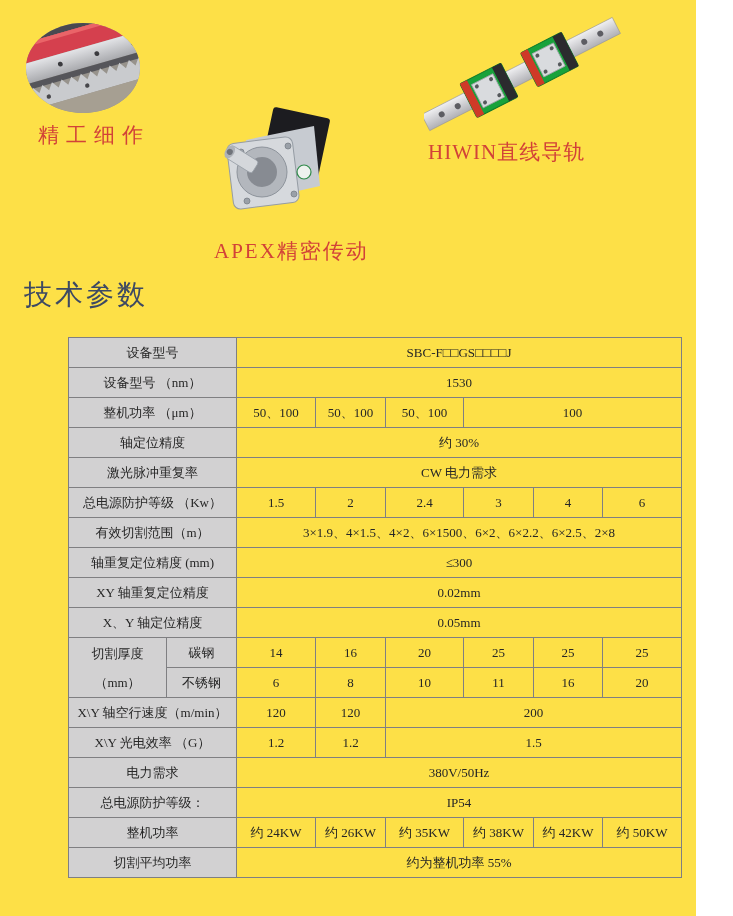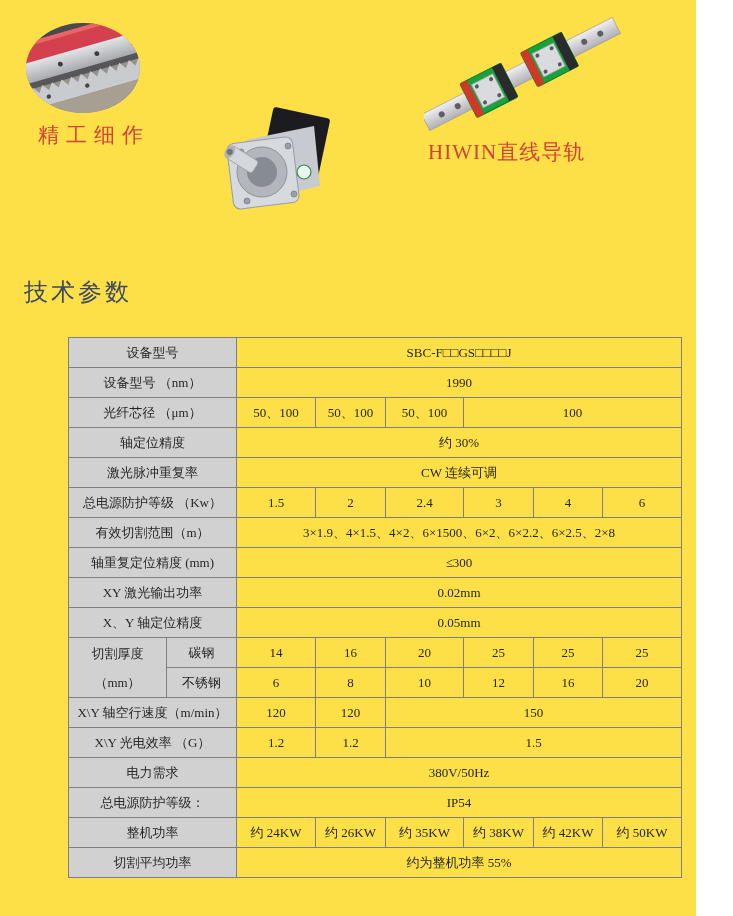--- a/index.html
+++ b/index.html
@@ -22,21 +22,21 @@
     line-height:1.1;
     white-space:nowrap;
   }
   .cap-1{left:38px;top:124px;letter-spacing:7px;}
   .cap-2{left:214px;top:240px;letter-spacing:2px;}
   .cap-3{left:428px;top:141px;letter-spacing:1px;}
   
   .section-title{
     position:absolute;
     left:24px;top:276px;
-    font-size:24px;
+    font-size:28px;
     color:#3d4963;
     letter-spacing:3px;
   }
   
   .spec-table{
     position:absolute;
     left:68px;top:337px;
     width:613px;
     border-collapse:collapse;
     table-layout:fixed;
@@ -108,20 +108,21 @@
       <circle cx="46" cy="66" r="25" fill="#b3b7bd" stroke="#8d939b" stroke-width="1"></circle>
       <circle cx="46" cy="66" r="15" fill="#878b92"></circle>
       <g transform="rotate(32 46 66)">
         <rect x="6" y="59" width="32" height="14" rx="3" fill="#d4d7db" stroke="#9aa0a8" stroke-width="0.8"></rect>
         <ellipse cx="8" cy="66" rx="4.5" ry="7" fill="#aeb2b8"></ellipse>
         <circle cx="8" cy="66" r="3" fill="#6f737a"></circle>
       </g>
       <circle cx="88" cy="66" r="7" fill="#eef2ee" stroke="#2f8a4a" stroke-width="1.2"></circle>
     </svg>
   </div>
+  <div class="caption cap-2">APEX精密传动</div>
 
   <div class="fig fig-hiwin">
     <svg width="198" height="136" viewBox="0 0 198 136">
       <defs>
         <linearGradient id="hrail" x1="0" y1="0" x2="0" y2="1">
           <stop offset="0" stop-color="#f0f0f2"></stop>
             <stop offset="1" stop-color="#b0b0b5"></stop>
         </linearGradient>
       </defs>
       <g transform="rotate(-27 97 70)">
@@ -168,56 +169,56 @@
         <col style="width:69px">
         <col style="width:79px">
     </colgroup>
     <tbody>
       <tr>
         <td class="lbl" colspan="2">设备型号</td>
         <td colspan="6">SBC-F□□GS□□□□J</td>
       </tr>
       <tr>
         <td class="lbl" colspan="2">设备型号 （nm）</td>
-        <td colspan="6">1990</td>
-      </tr>
-      <tr>
-        <td class="lbl" colspan="2">光纤芯径 （μm）</td>
+        <td colspan="6">1530</td>
+      </tr>
+      <tr>
+        <td class="lbl" colspan="2">整机功率 （μm）</td>
         <td>50、100</td>
         <td>50、100</td>
         <td>50、100</td>
         <td colspan="3">100</td>
       </tr>
       <tr>
         <td class="lbl" colspan="2">轴定位精度</td>
         <td colspan="6">约 30%</td>
       </tr>
       <tr>
         <td class="lbl" colspan="2">激光脉冲重复率</td>
-        <td colspan="6">CW 连续可调</td>
+        <td colspan="6">CW 电力需求</td>
       </tr>
       <tr>
         <td class="lbl" colspan="2">总电源防护等级 （Kw）</td>
         <td>1.5</td>
         <td>2</td>
         <td>2.4</td>
         <td>3</td>
         <td>4</td>
         <td>6</td>
       </tr>
       <tr>
         <td class="lbl" colspan="2">有效切割范围（m）</td>
         <td colspan="6">3×1.9、4×1.5、4×2、6×1500、6×2、6×2.2、6×2.5、2×8</td>
       </tr>
       <tr>
         <td class="lbl" colspan="2">轴重复定位精度 (mm)</td>
         <td colspan="6">≤300</td>
       </tr>
       <tr>
-        <td class="lbl" colspan="2">XY 激光输出功率</td>
+        <td class="lbl" colspan="2">XY 轴重复定位精度</td>
         <td colspan="6">0.02mm</td>
       </tr>
       <tr>
         <td class="lbl" colspan="2">X、Y 轴定位精度</td>
         <td colspan="6">0.05mm</td>
       </tr>
       <tr>
         <td class="lbl lbl-two-line" rowspan="2">
           <div>切割厚度</div>
           <div>（mm）</div>
@@ -228,29 +229,29 @@
         <td>20</td>
         <td>25</td>
         <td>25</td>
         <td>25</td>
       </tr>
       <tr>
         <td class="lbl">不锈钢</td>
         <td>6</td>
         <td>8</td>
         <td>10</td>
-        <td>12</td>
+        <td>11</td>
         <td>16</td>
         <td>20</td>
       </tr>
       <tr>
         <td class="lbl" colspan="2">X\Y 轴空行速度（m/min）</td>
         <td>120</td>
         <td>120</td>
-        <td colspan="4">150</td>
+        <td colspan="4">200</td>
       </tr>
       <tr>
         <td class="lbl" colspan="2">X\Y 光电效率 （G）</td>
         <td>1.2</td>
         <td>1.2</td>
         <td colspan="4">1.5</td>
       </tr>
       <tr>
         <td class="lbl" colspan="2">电力需求</td>
         <td colspan="6">380V/50Hz</td>

